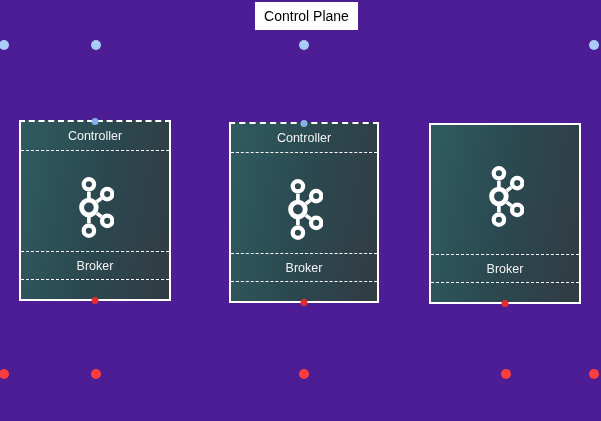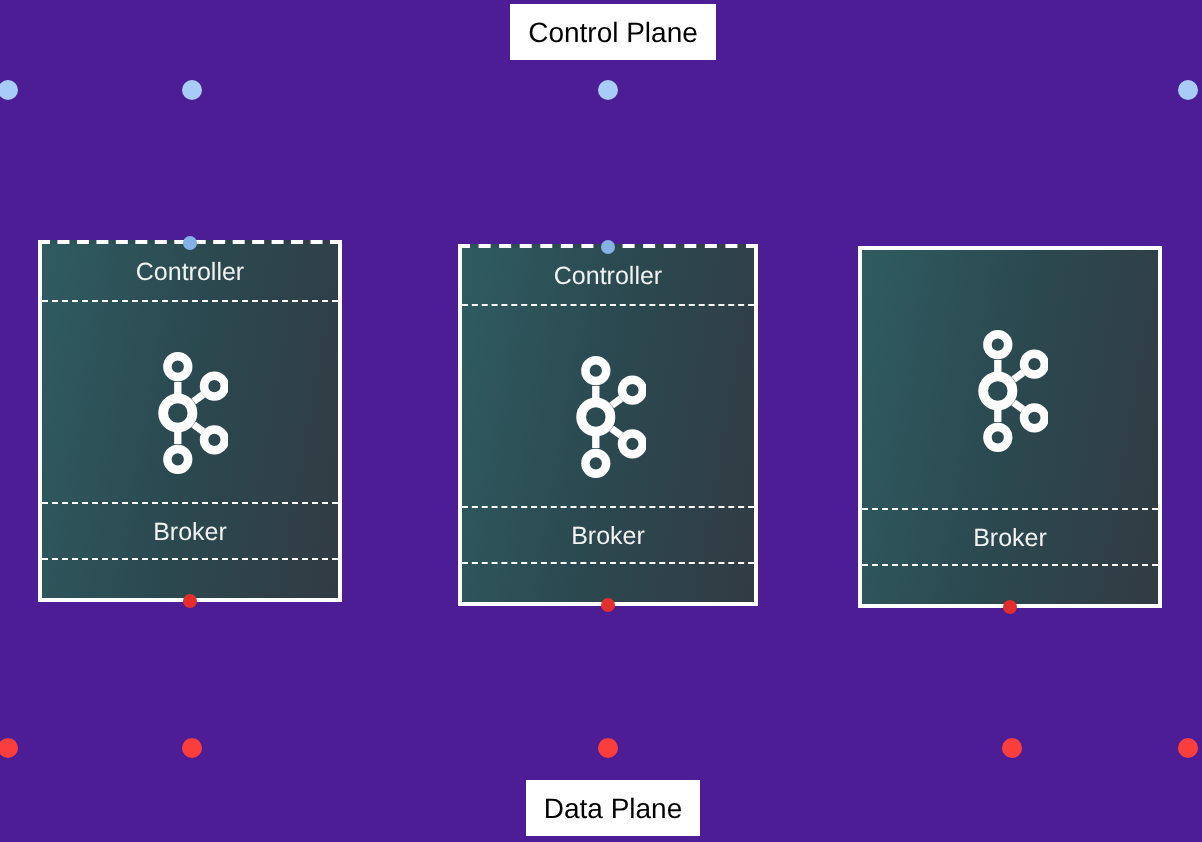--- a/index.html
+++ b/index.html
@@ -182,17 +182,14 @@
     </div>
     <div class="port bottom"></div>
   </div>
 
   <div class="dot red" style="left:-1px"></div>
   <div class="dot red" style="left:91px"></div>
   <div class="dot red" style="left:299px"></div>
   <div class="dot red" style="left:501px"></div>
   <div class="dot red" style="left:589px"></div>
 
-  <div class="plane-label data">
-    <span>Data Plane</span>
-  </div>
 
 </div>
 
 </body></html>

